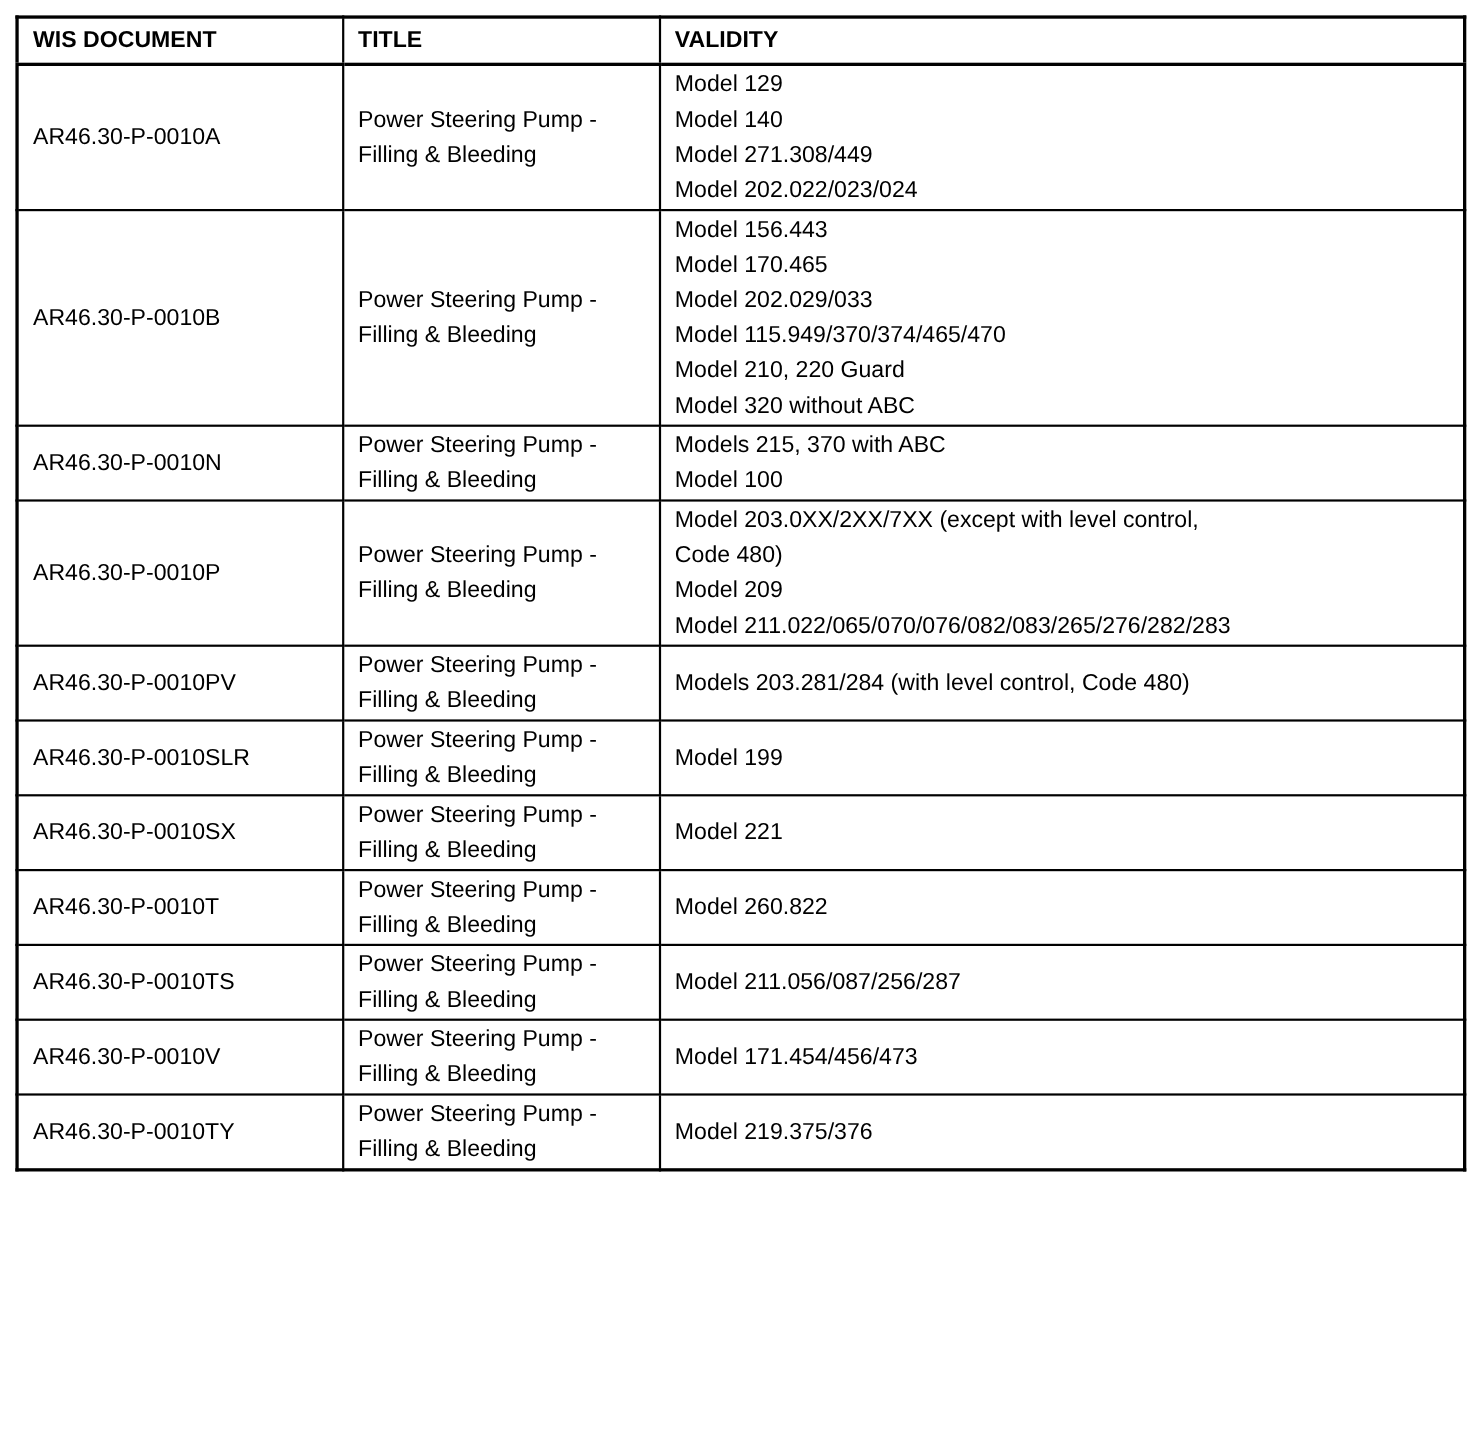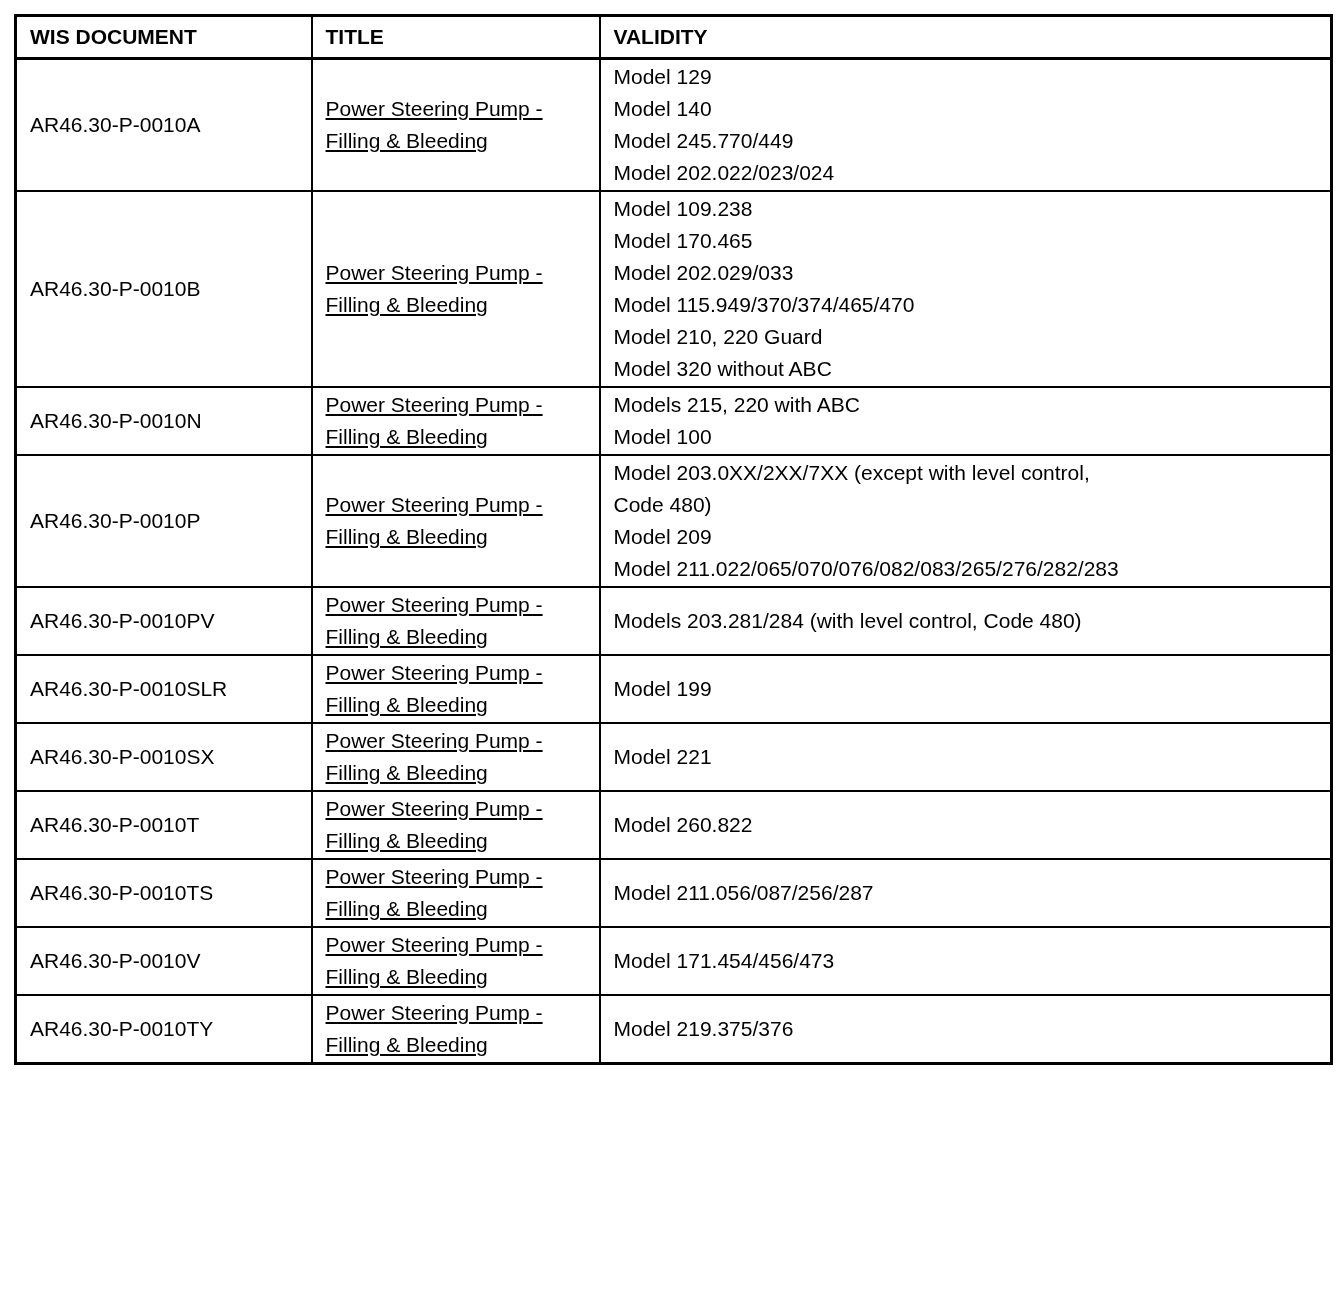--- a/index.html
+++ b/index.html
@@ -37,21 +37,20 @@
   }
   table.doc-table th {
     font-weight: bold;
     border-bottom: 3px solid #000000;
     padding-top: 4px;
     padding-bottom: 4px;
     white-space: nowrap;
   }
   .title-text {
     max-width: 225px;
-    text-decoration: underline;
   }
   .validity-line {
     white-space: nowrap;
   }
 </style>
 </head>
 <body>
 
 <div class="page">
   <table class="doc-table">
@@ -70,47 +69,47 @@
     <tbody>
 
   <tr>
     <td>AR46.30-P-0010A</td>
     <td>
       <div class="title-text">Power Steering Pump - Filling &amp; Bleeding</div>
     </td>
     <td>
             <div class="validity-line">Model 129</div>
             <div class="validity-line">Model 140</div>
-            <div class="validity-line">Model 245.770/449</div>
+            <div class="validity-line">Model 271.308/449</div>
             <div class="validity-line">Model 202.022/023/024</div>
           </td>
   </tr>
 
   <tr>
     <td>AR46.30-P-0010B</td>
     <td>
       <div class="title-text">Power Steering Pump - Filling &amp; Bleeding</div>
     </td>
     <td>
-            <div class="validity-line">Model 109.238</div>
+            <div class="validity-line">Model 156.443</div>
             <div class="validity-line">Model 170.465</div>
             <div class="validity-line">Model 202.029/033</div>
             <div class="validity-line">Model 115.949/370/374/465/470</div>
             <div class="validity-line">Model 210, 220 Guard</div>
             <div class="validity-line">Model 320 without ABC</div>
           </td>
   </tr>
 
   <tr>
     <td>AR46.30-P-0010N</td>
     <td>
       <div class="title-text">Power Steering Pump - Filling &amp; Bleeding</div>
     </td>
     <td>
-            <div class="validity-line">Models 215, 220 with ABC</div>
+            <div class="validity-line">Models 215, 370 with ABC</div>
             <div class="validity-line">Model 100</div>
           </td>
   </tr>
 
   <tr>
     <td>AR46.30-P-0010P</td>
     <td>
       <div class="title-text">Power Steering Pump - Filling &amp; Bleeding</div>
     </td>
     <td>

